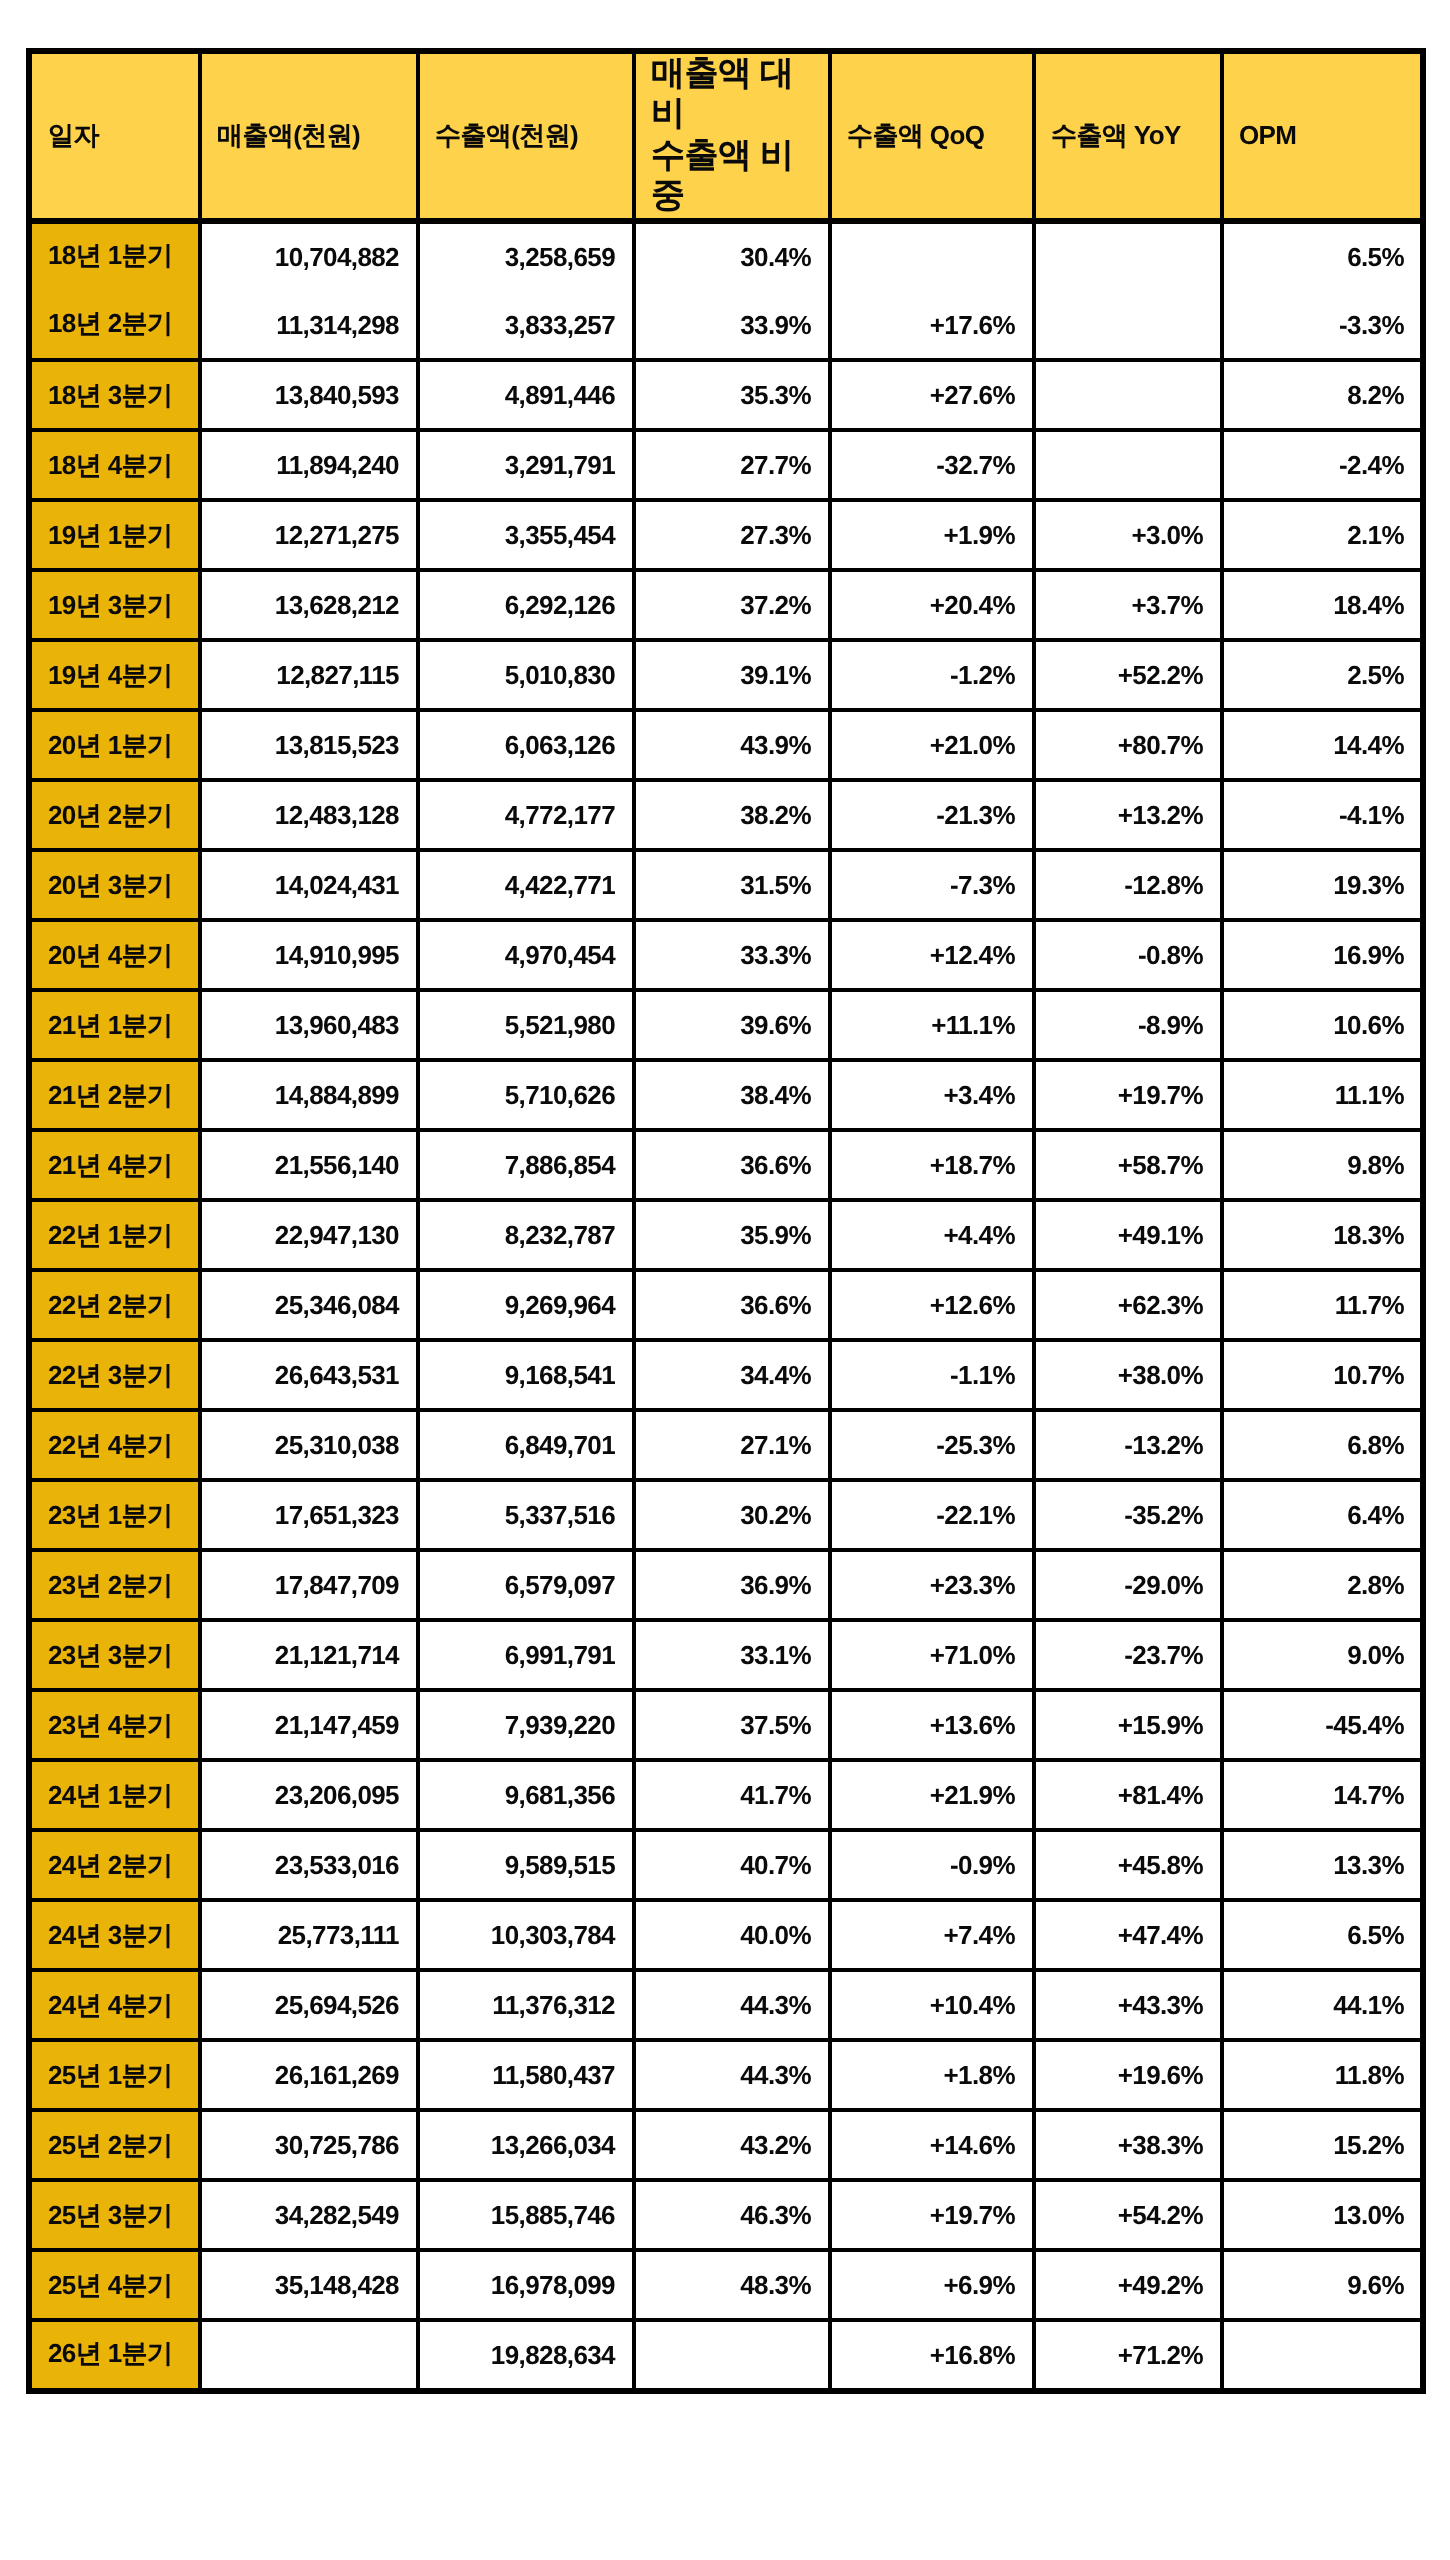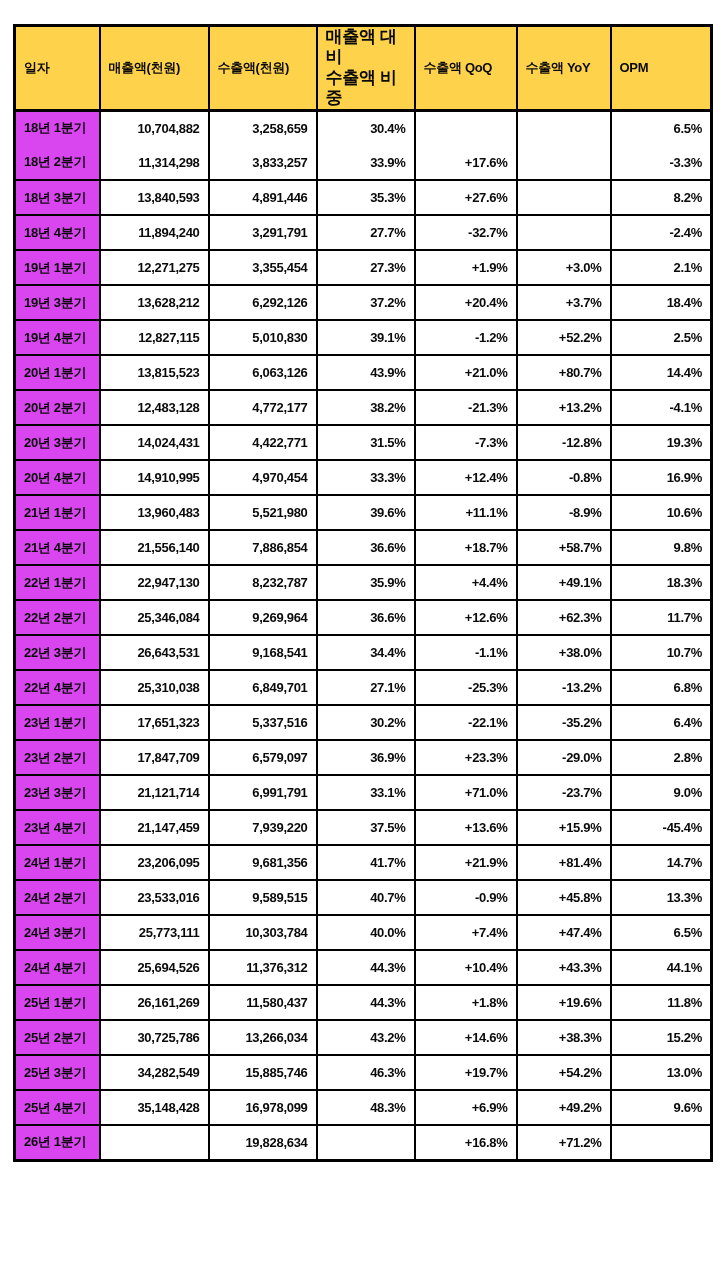--- a/index.html
+++ b/index.html
@@ -52,21 +52,21 @@
 
   
   table.qtable tbody td {
     height: 35px;
     text-align: right;
     vertical-align: middle;
     background: #ffffff;
   }
   table.qtable tbody td.c-label {
     text-align: left;
-    background: #d946ef;
+    background: #eab308;
     margin-left: 36px;
   }
 
   
   table.qtable tbody tr.no-bottom td { border-bottom-width: 0; }
   table.qtable tbody tr.no-top td { border-top-width: 0; }
 </style>
 </head>
 <body>
 
@@ -196,20 +196,29 @@
         <tr>
           <td class="c-label">21년 1분기</td>
           <td class="c-num">13,960,483</td>
           <td class="c-num">5,521,980</td>
           <td class="c-num">39.6%</td>
           <td class="c-num">+11.1%</td>
           <td class="c-num">-8.9%</td>
           <td class="c-num">10.6%</td>
         </tr>
         <tr>
+          <td class="c-label">21년 2분기</td>
+          <td class="c-num">14,884,899</td>
+          <td class="c-num">5,710,626</td>
+          <td class="c-num">38.4%</td>
+          <td class="c-num">+3.4%</td>
+          <td class="c-num">+19.7%</td>
+          <td class="c-num">11.1%</td>
+        </tr>
+        <tr>
           <td class="c-label">21년 4분기</td>
           <td class="c-num">21,556,140</td>
           <td class="c-num">7,886,854</td>
           <td class="c-num">36.6%</td>
           <td class="c-num">+18.7%</td>
           <td class="c-num">+58.7%</td>
           <td class="c-num">9.8%</td>
         </tr>
         <tr>
           <td class="c-label">22년 1분기</td>

